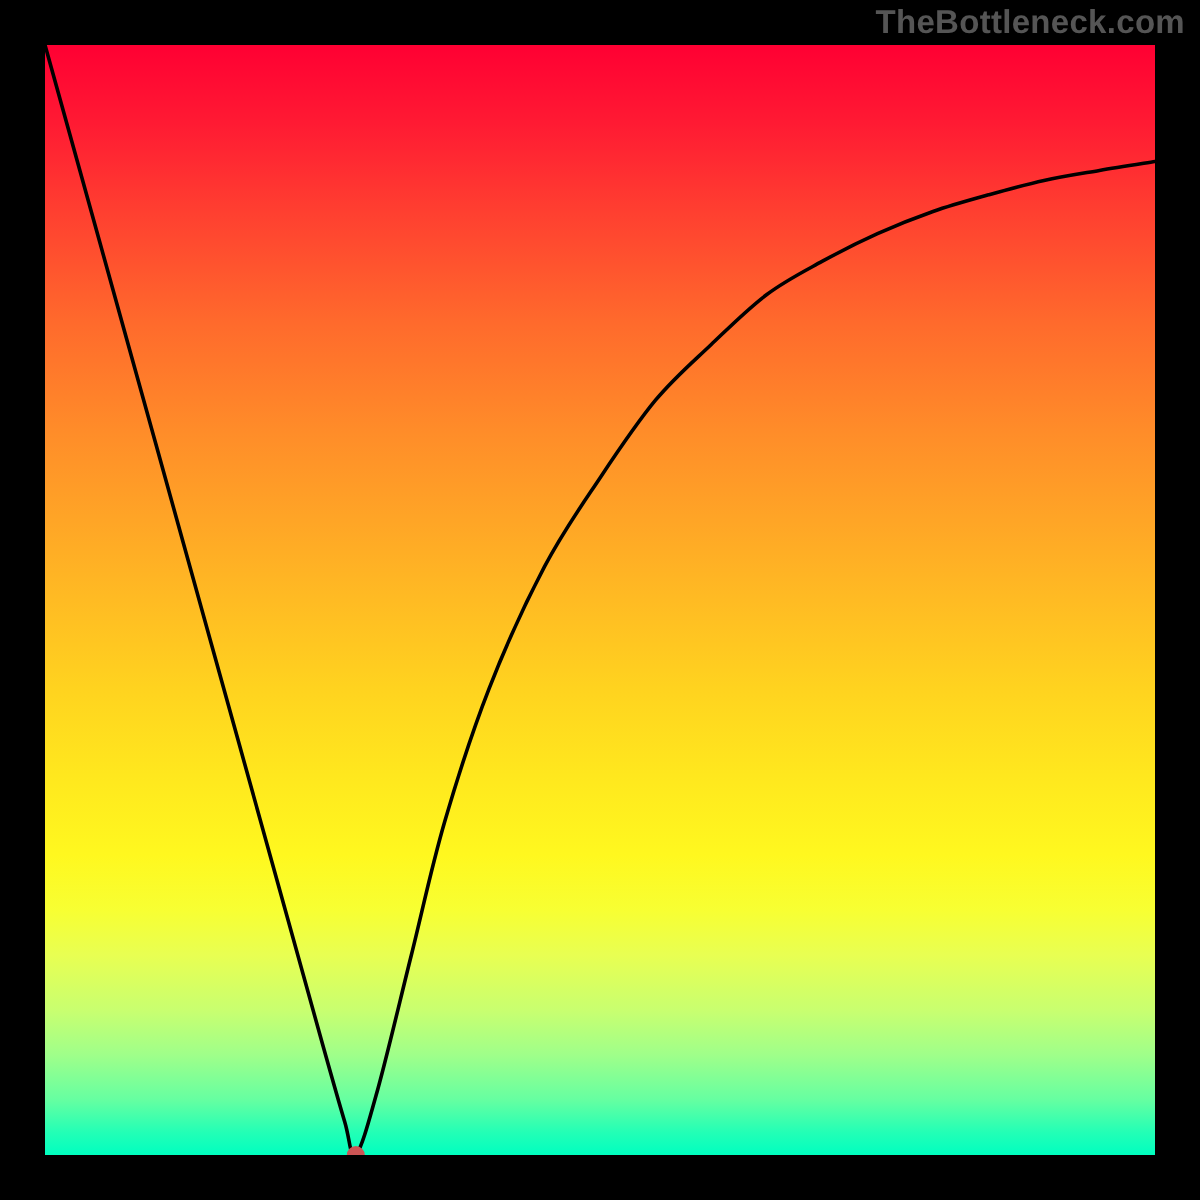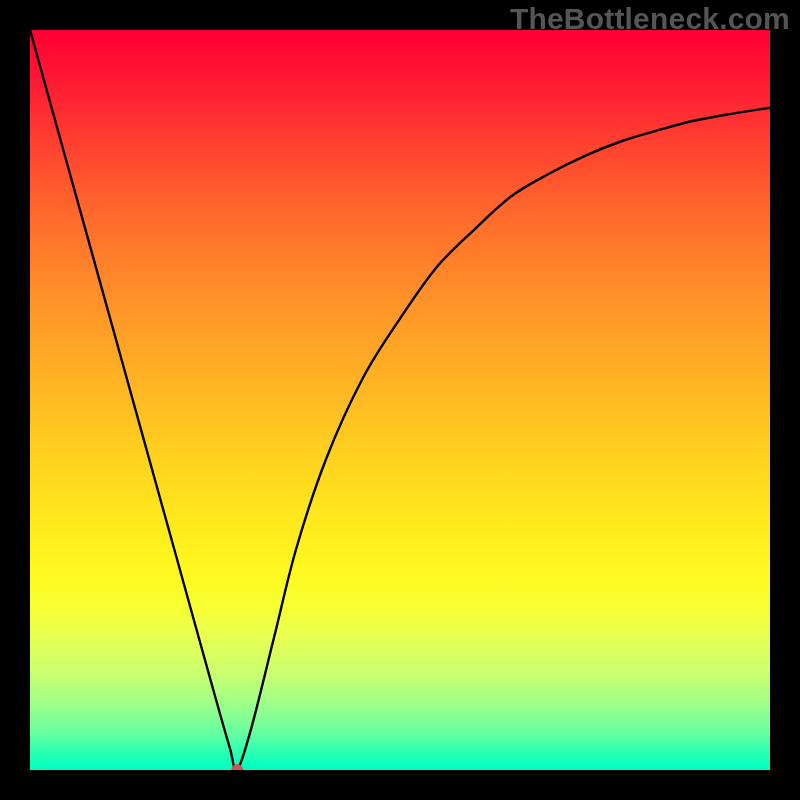--- a/index.html
+++ b/index.html
@@ -14,21 +14,21 @@
     position: relative;
     width: 800px;
     height: 800px;
     background: #000;
   }
   .attribution {
     position: absolute;
     top: 2px;
     right: 10px;
     color: #555;
-    font-size: 30px;
+    font-size: 22px;
     font-weight: 600;
     letter-spacing: 0.2px;
   }
   .plot-area {
     position: absolute;
     left: 30px;
     top: 30px;
     width: 740px;
     height: 740px;
   }

